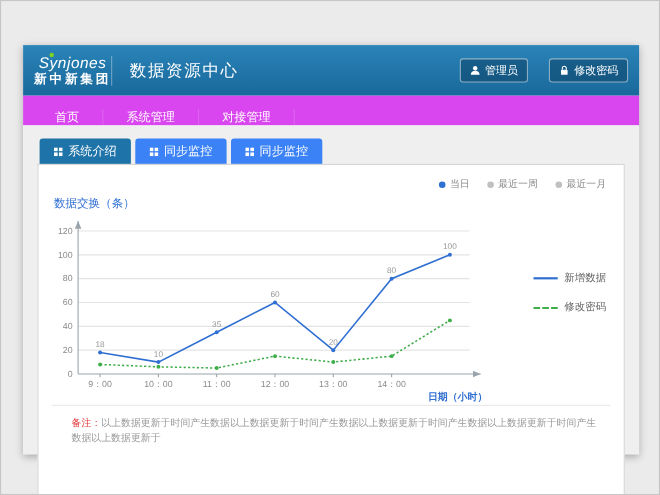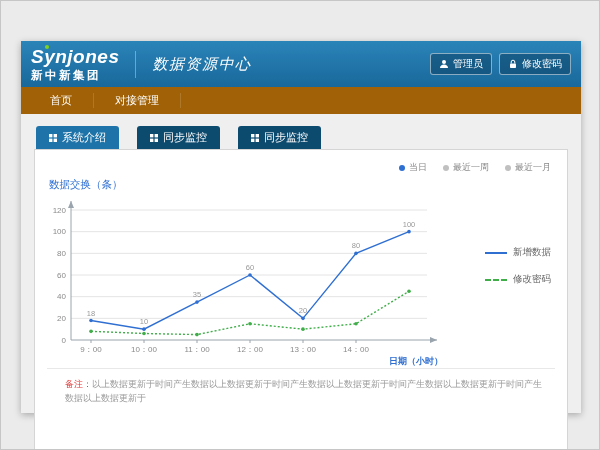--- a/index.html
+++ b/index.html
@@ -11,52 +11,52 @@
   .window{
     position:absolute;left:20px;top:40px;width:560px;height:372px;
     background:#ffffff;box-shadow:0 2px 7px rgba(0,0,0,.28);
   }
   
   .header{
     height:46px;background:linear-gradient(#2a84b8,#19689b);
     display:flex;align-items:center;padding:0 10px;box-sizing:border-box;
   }
   .logo{display:flex;flex-direction:column;line-height:1.05;cursor:pointer;}
-  .logo-en{color:#fff;font-size:19px;font-weight:bold;font-style:italic;letter-spacing:.5px;position:relative;text-align:center;}
+  .logo-en{color:#fff;font-size:14px;font-weight:normal;font-style:italic;letter-spacing:.5px;position:relative;text-align:center;}
   .logo-en .gdot{position:absolute;top:-2px;left:14px;width:4px;height:4px;border-radius:50%;background:#7ed321;}
   .logo-cn{color:#fff;font-size:11.5px;font-weight:bold;letter-spacing:2.5px;margin-top:2px;}
   .app-title{
-    color:#fff;font-size:15px;letter-spacing:1.5px;margin-left:16px;
-    padding:4px 0 4px 16px;border-left:1px solid rgba(255,255,255,.35);font-style:italic;
-  }
-  .header-actions{margin-left:auto;display:flex;gap:7px;}
+    color:#fff;font-size:15px;letter-spacing:1.5px;
+    padding:4px 0 4px 16px;border-left:1px solid rgba(255,255,255,.35);
+  }
+  .header-actions{margin-left:auto;display:flex;gap:19px;}
   .hbtn{
     display:flex;align-items:center;gap:4px;cursor:pointer;
     background:rgba(8,58,92,.45);border:1px solid rgba(255,255,255,.5);
     border-radius:3px;color:#fff;font-size:10px;padding:3px 8px;
   }
   .hbtn svg{display:block;}
   
-  .nav{height:27px;background:#a16207;display:flex;align-items:center;padding-left:8px;}
+  .nav{height:27px;background:#d946ef;display:flex;align-items:flex-end;padding-left:8px;}
   .nav-item{
     color:#fff;font-size:11px;display:flex;align-items:center;
     padding:0 21px;cursor:pointer;border-right:1px solid rgba(255,255,255,.14);
   }
   
   .content{
     position:absolute;top:73px;left:0;right:0;bottom:0;
     background:#efefef;padding:12px 13px 0;box-sizing:border-box;
   }
-  .tabs{display:flex;gap:18px;margin-left:2px;}
+  .tabs{display:flex;gap:4px;margin-left:2px;}
   .tab{
     height:23px;display:flex;align-items:center;gap:5px;padding:0 13px;
     font-size:11px;color:#fff;border-radius:3px 3px 0 0;cursor:pointer;white-space:nowrap;
   }
   .tab.active{background:#1e73a8;}
-  .tab.inactive{background:#0c4a6e;}
+  .tab.inactive{background:#3b82f6;}
   .tab svg{display:block;}
   .panel{background:#fff;border:1px solid #d5d5d5;height:318px;position:relative;box-sizing:border-box;}
   
   .filter-legend{
     position:absolute;top:11px;right:16px;display:flex;gap:16px;align-items:center;
     font-size:9px;color:#888;
   }
   .filter-item{display:flex;align-items:center;cursor:pointer;}
   .filter-dot{width:6px;height:6px;border-radius:50%;background:#c0c0c0;display:inline-block;margin-right:4px;}
   .y-title{color:#2e6fd2;font-size:10.5px;font-weight:normal;margin:28px 0 0 14px;}
@@ -99,20 +99,21 @@
               <rect x="2" y="4.5" width="6" height="4.5" rx="0.8" fill="#fff"></rect>
             </svg>
         </span>
         <span>修改密码</span>
       </div>
     </div>
   </div>
 
   <div class="nav">
     <div class="nav-item">首页</div>
+    <div class="nav-item">系统管理</div>
     <div class="nav-item">对接管理</div>
   </div>
 
   <div class="content">
 
     <div class="tabs">
       <div class="tab active">
         <span>
           <svg width="8" height="8" viewBox="0 0 8 8">
               <rect x="0" y="0" width="3.4" height="3.4" fill="#fff"></rect>

